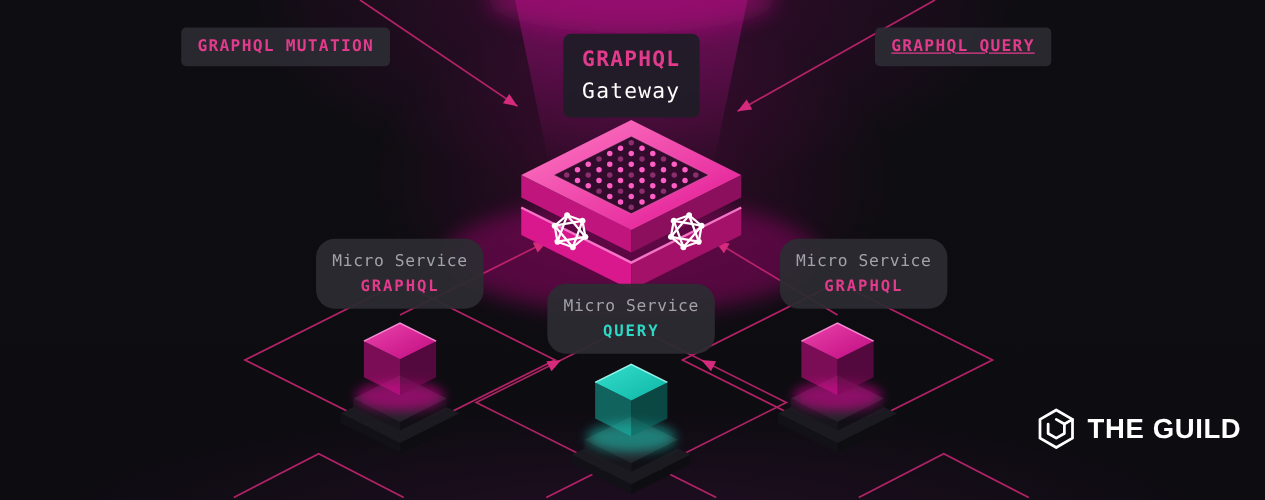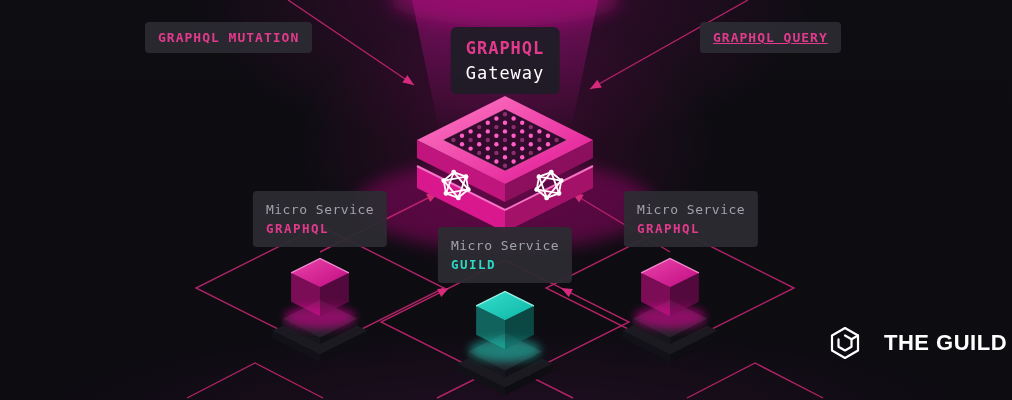--- a/index.html
+++ b/index.html
@@ -20,29 +20,29 @@
   }
   .gateway-box {
     position:absolute; top:27px; left:505px; transform:translateX(-50%);
     background:rgba(31,29,38,0.94); border-radius:6px; padding:9px 15px;
     text-align:center; line-height:1.45; white-space:nowrap;
   }
   .gateway-box .l1 { color:#e23a8c; font-size:17px; font-weight:bold; letter-spacing:1px; display:block; }
   .gateway-box .l2 { color:#ffffff; font-size:17px; font-weight:normal; letter-spacing:1px; display:block; }
   .svc {
     position:absolute; transform:translateX(-50%);
-    background:rgba(44,43,50,0.95); border-radius:4px; padding:9px 13px;
-    line-height:1.5; white-space:nowrap;
+    background:rgba(44,43,50,0.95); border-radius:15px; padding:9px 13px;
+    text-align:center; line-height:1.5; white-space:nowrap;
   }
   .svc .name { display:block; color:#a2a2aa; font-size:13px; letter-spacing:0.5px; }
   .svc .type { display:block; font-size:12.5px; font-weight:bold; letter-spacing:1.5px; }
   .type-pink { color:#e23a8c; }
   .type-teal { color:#2cd9c5; }
   .brand {
-    position:absolute; left:828px; top:326px; display:flex; align-items:center; gap:22px;
+    position:absolute; left:828px; top:326px; display:flex; align-items:center; gap:8px;
     color:#ffffff; font-family:"Liberation Sans", sans-serif; font-weight:800;
     font-size:22px; letter-spacing:0.5px;
   }
 </style>
 </head>
 <body>
 
 <div class="stage">
 
   <svg class="scene" viewBox="0 0 1012 400">
@@ -230,21 +230,21 @@
     <span class="type type-pink">GRAPHQL</span>
   </div>
 
   <div class="svc" style="left:691px; top:191px;">
     <span class="name">Micro Service</span>
     <span class="type type-pink">GRAPHQL</span>
   </div>
 
   <div class="svc" style="left:505px; top:227px;">
     <span class="name">Micro Service</span>
-    <span class="type type-teal">GUILD</span>
+    <span class="type type-teal">QUERY</span>
   </div>
 
   <div class="brand">
     <svg width="34" height="34" viewBox="-17 -17 34 34">
       <g stroke="#ffffff" stroke-width="2.2" fill="none" stroke-linejoin="round" stroke-linecap="round">
         <path d="M0,-15 L13,-7.5 L13,7.5 L0,15 L-13,7.5 L-13,-7.5 Z"></path>
         <path d="M0,-7.5 L6.5,-3.75 L6.5,3.75 L0,7.5 L-6.5,3.75 L-6.5,-3.75"></path>
         <path d="M6.5,-3.75 L13,-7.5"></path>
       </g>
     </svg>

